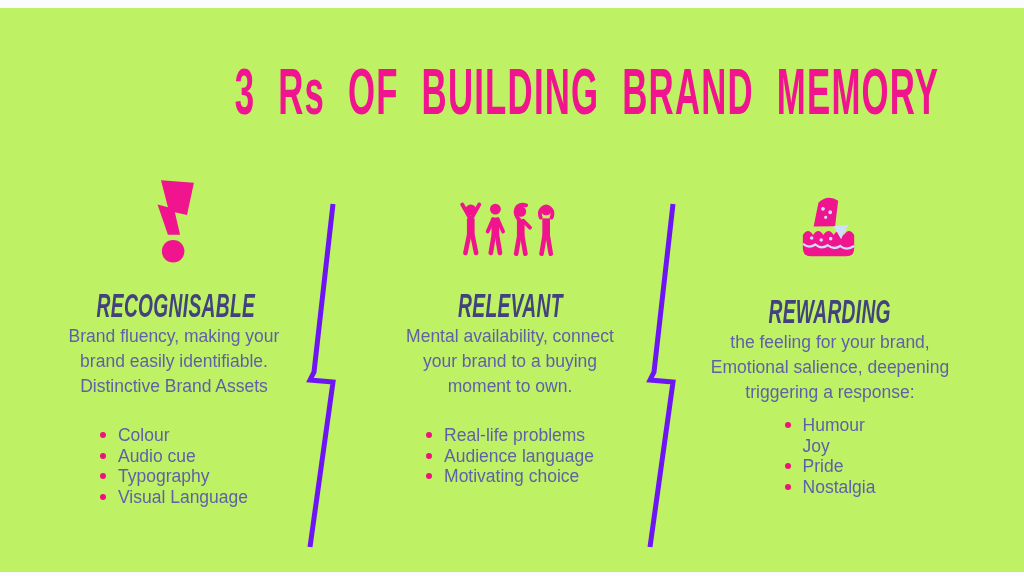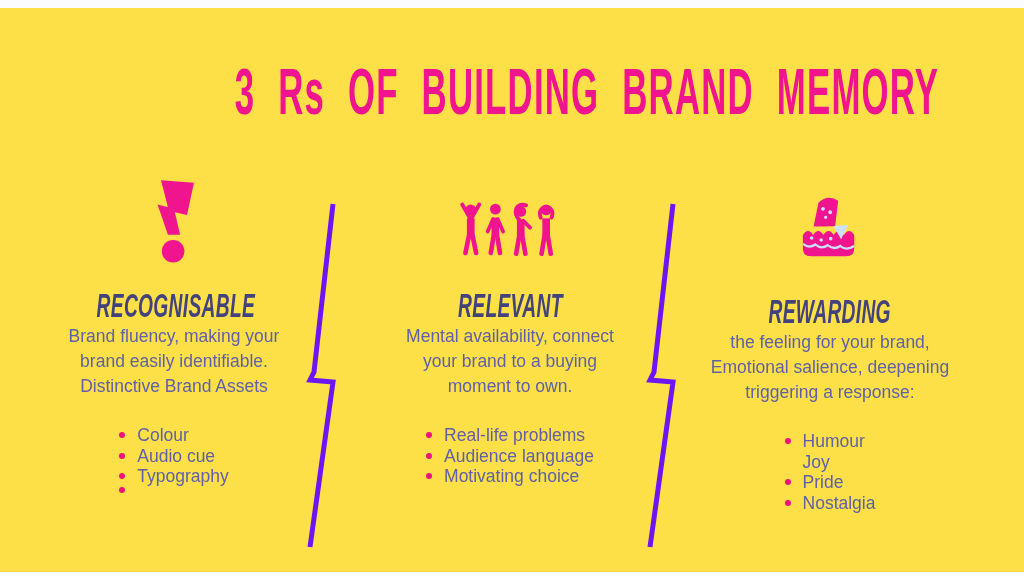--- a/index.html
+++ b/index.html
@@ -2,21 +2,21 @@
 <html><head>
 <meta charset="utf-8">
 <style>
   * { margin: 0; padding: 0; box-sizing: border-box; }
   html, body { width: 1024px; height: 576px; overflow: hidden; }
   body { font-family: "Liberation Sans", sans-serif; }
 
   .canvas {
     position: relative;
     width: 1024px; height: 576px;
-    background: #fde047;
+    background: #bef264;
     padding-left: 20px;
   }
   .strip-top {
     position: absolute; top: 0; left: 0; right: 0; height: 8px;
     background: #fbfcfe;
   }
   .strip-bottom {
     position: absolute; bottom: 0; left: 0; right: 0; height: 4px;
     background: #fbfcfe;
   }
@@ -79,21 +79,21 @@
     line-height: 25px;
     color: #6060a8;
     width: 100%;
   }
 
   .bullet-list {
     margin-top: 26px;
     list-style: none;
     width: fit-content;
   }
-  #col-3 .bullet-list { margin-top: 26px; }
+  #col-3 .bullet-list { margin-top: 10px; }
   .bullet-list li {
     display: flex;
     align-items: center;
     font-size: 17.5px;
     line-height: 20.5px;
     color: #6060a8;
   }
   .dot {
     width: 6px; height: 6px;
     border-radius: 50%;
@@ -155,20 +155,21 @@
       <li>
           <span class="dot"></span>
           <span>Audio cue</span>
         </li>
       <li>
           <span class="dot"></span>
           <span>Typography</span>
         </li>
       <li>
           <span class="dot"></span>
+          <span>Visual Language</span>
         </li>
     </ul>
   </div>
 
   <div id="col-2" class="column">
     <div class="icon-box">
       <svg class="icon-svg" width="100" height="62" viewBox="0 0 130 75">
         <g fill="#f0148e" stroke="#f0148e">
 
           <circle cx="14" cy="14" r="7" stroke="none"></circle>

